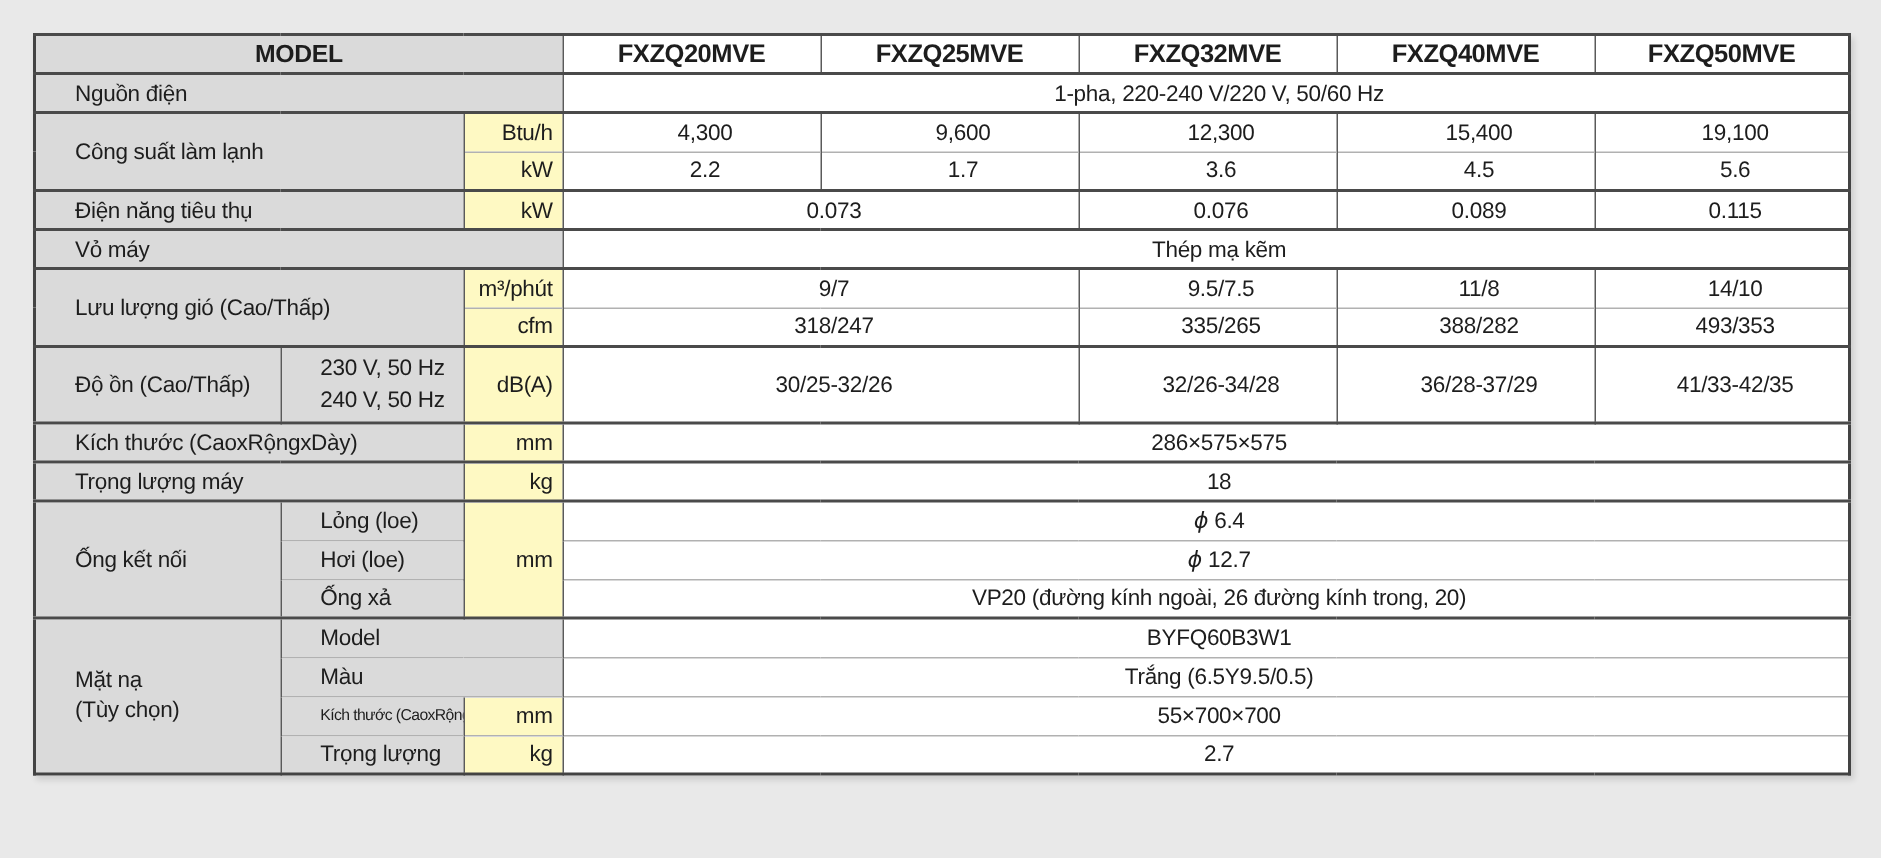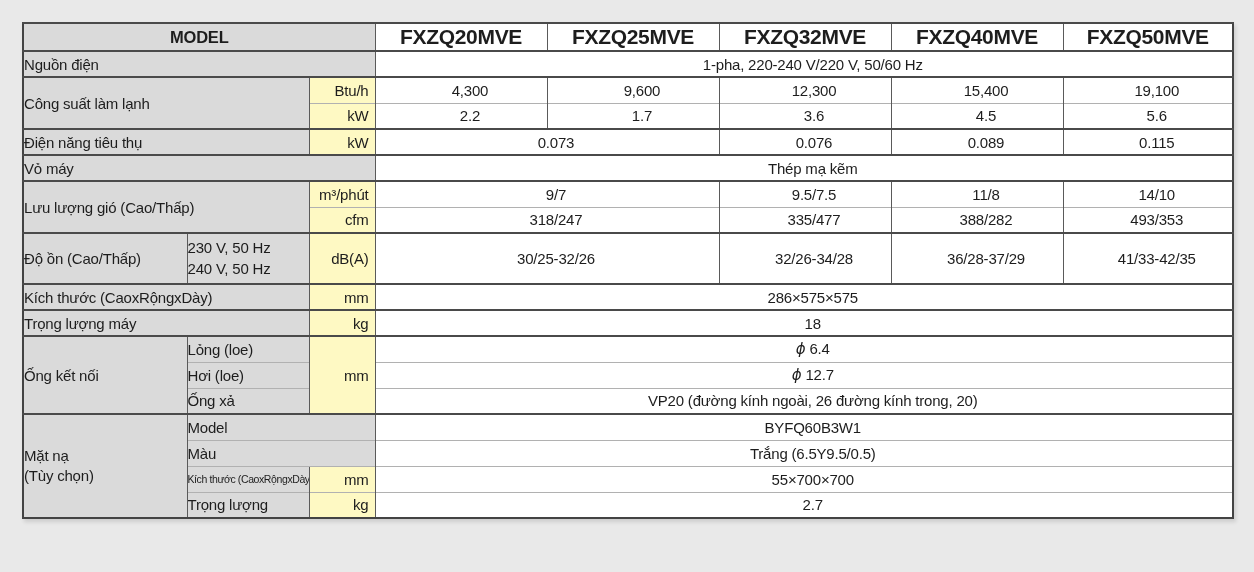--- a/index.html
+++ b/index.html
@@ -29,25 +29,25 @@
     border-bottom: none;
     height: 26px;
     padding: 1px 6px;
     vertical-align: middle;
     white-space: nowrap;
     overflow: hidden;
     font-weight: normal;
   }
   tr.inner > td, tr.inner > th { border-top: 1px solid #b1b1b1; }
   tr.tall > td { height: 51px; }
-  .lab  { background: #dadada; text-align: left; padding-left: 0; }
+  .lab  { background: #dadada; text-align: left; padding-left: 26px; }
   .unit { background: #fef9c3; text-align: right; padding-left: 6px; }
   .val  { background: #ffffff; text-align: center; padding-left: 24px; }
   th.corner { background: #dadada; text-align: center; font-weight: bold; font-size: 16.5px; }
-  th.mod    { background: #ffffff; text-align: center; font-weight: bold; font-size: 21px; letter-spacing: -0.3px; }
+  th.mod    { background: #ffffff; text-align: center; font-weight: bold; font-size: 17px; letter-spacing: -0.3px; }
   .two-line div { line-height: 1.35; }
   .small-label { font-size: 10.5px; letter-spacing: -0.4px; }
   .phi {
     font-family: "DejaVu Sans", sans-serif;
     font-style: italic;
     margin-right: 4px;
   }
 </style>
 </head>
 <body>
@@ -118,21 +118,21 @@
         <td class="unit">m³/phút</td>
         <td class="val" colspan="2">9/7</td>
         <td class="val">9.5/7.5</td>
         <td class="val">11/8</td>
         <td class="val">14/10</td>
       </tr>
 
       <tr class="inner">
         <td class="unit">cfm</td>
         <td class="val" colspan="2">318/247</td>
-        <td class="val">335/477</td>
+        <td class="val">335/265</td>
         <td class="val">388/282</td>
         <td class="val">493/353</td>
       </tr>
 
       <tr class="tall">
         <td class="lab">Độ ồn (Cao/Thấp)</td>
         <td class="lab two-line">
           <div>230 V, 50 Hz</div>
           <div>240 V, 50 Hz</div>
         </td>

